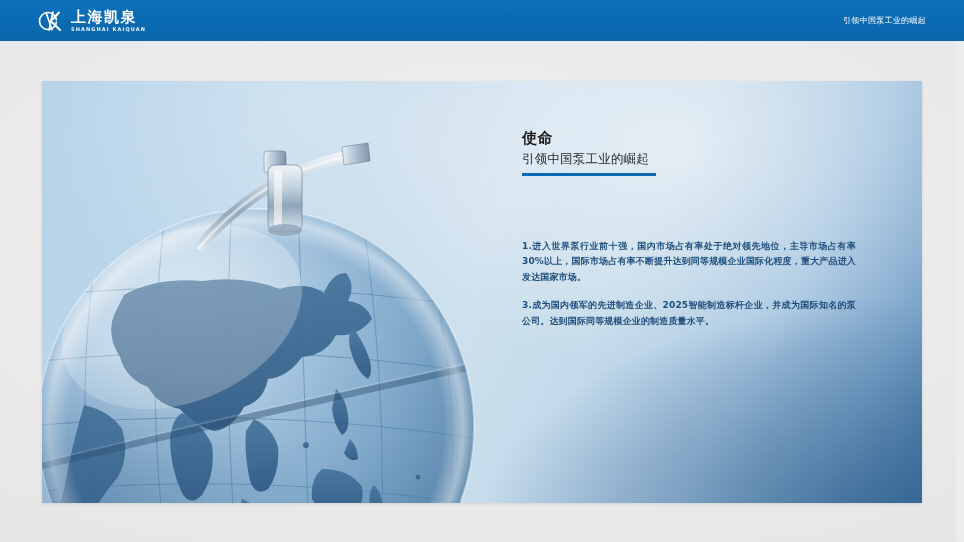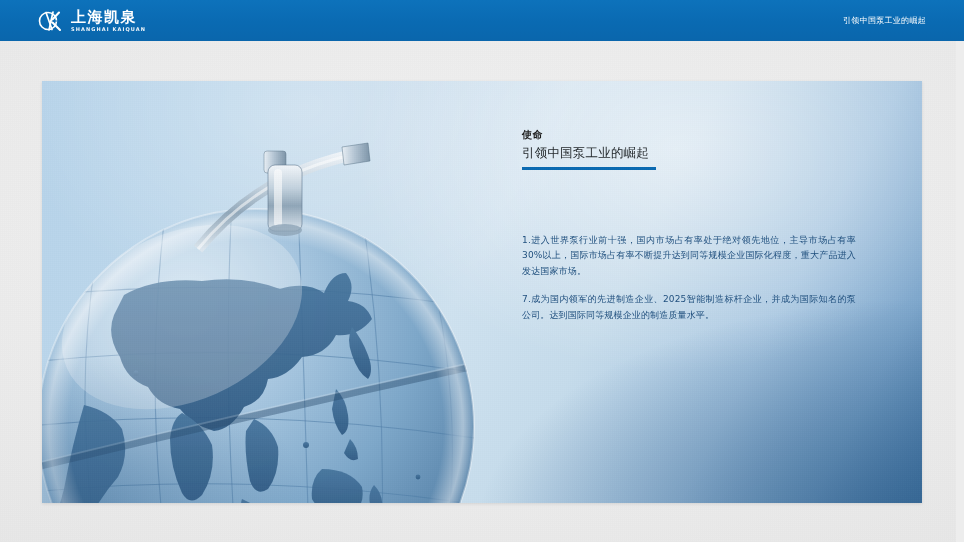--- a/index.html
+++ b/index.html
@@ -168,21 +168,21 @@
 
   .headings {
     display: flex;
     align-items: flex-start;
   }
   .heading-block { position: relative; }
   .heading-block.mission { width: 156px; }
   .heading-block.goal    { width: 190px; }
 
   .heading-title {
-    font-size: 10px;
+    font-size: 15px;
     font-weight: bold;
     color: #1b1b1b;
     line-height: 1.25;
     letter-spacing: .5px;
     white-space: nowrap;
   }
   .heading-sub {
     margin-top: 3px;
     font-size: 12.5px;
     color: #23282c;
@@ -191,21 +191,21 @@
     white-space: nowrap;
   }
   .heading-rule {
     margin-top: 6px;
     height: 3px;
     background: #0a6ab2;
   }
   .heading-block.mission .heading-rule { width: 134px; }
   .heading-block.goal    .heading-rule { width: 158px; }
 
-  .body-copy { margin-top: 63px; }
+  .body-copy { margin-top: 63px; font-weight: bold; }
   .para {
     font-size: 9px;
     line-height: 1.72;
     color: #1f4f7e;
     letter-spacing: .15px;
     margin: 0 0 13px 0;
     text-align: justify;
     width: 334px;
   }
   .para:last-child { margin-bottom: 0; }
@@ -376,20 +376,20 @@
           <div class="heading-title">使命</div>
           <div class="heading-sub">引领中国泵工业的崛起</div>
           <div class="heading-rule"></div>
         </div>
 
 
       </div>
 
       <div class="body-copy">
         <p class="para">1.进入世界泵行业前十强，国内市场占有率处于绝对领先地位，主导市场占有率30%以上，国际市场占有率不断提升达到同等规模企业国际化程度，重大产品进入发达国家市场。</p>
-        <p class="para">7.成为国内领军的先进制造企业、2025智能制造标杆企业，并成为国际知名的泵公司。达到国际同等规模企业的制造质量水平。</p>
+        <p class="para">3.成为国内领军的先进制造企业、2025智能制造标杆企业，并成为国际知名的泵公司。达到国际同等规模企业的制造质量水平。</p>
       </div>
 
     </div>
 
   </div>
 
 </div>
 
 </body></html>

